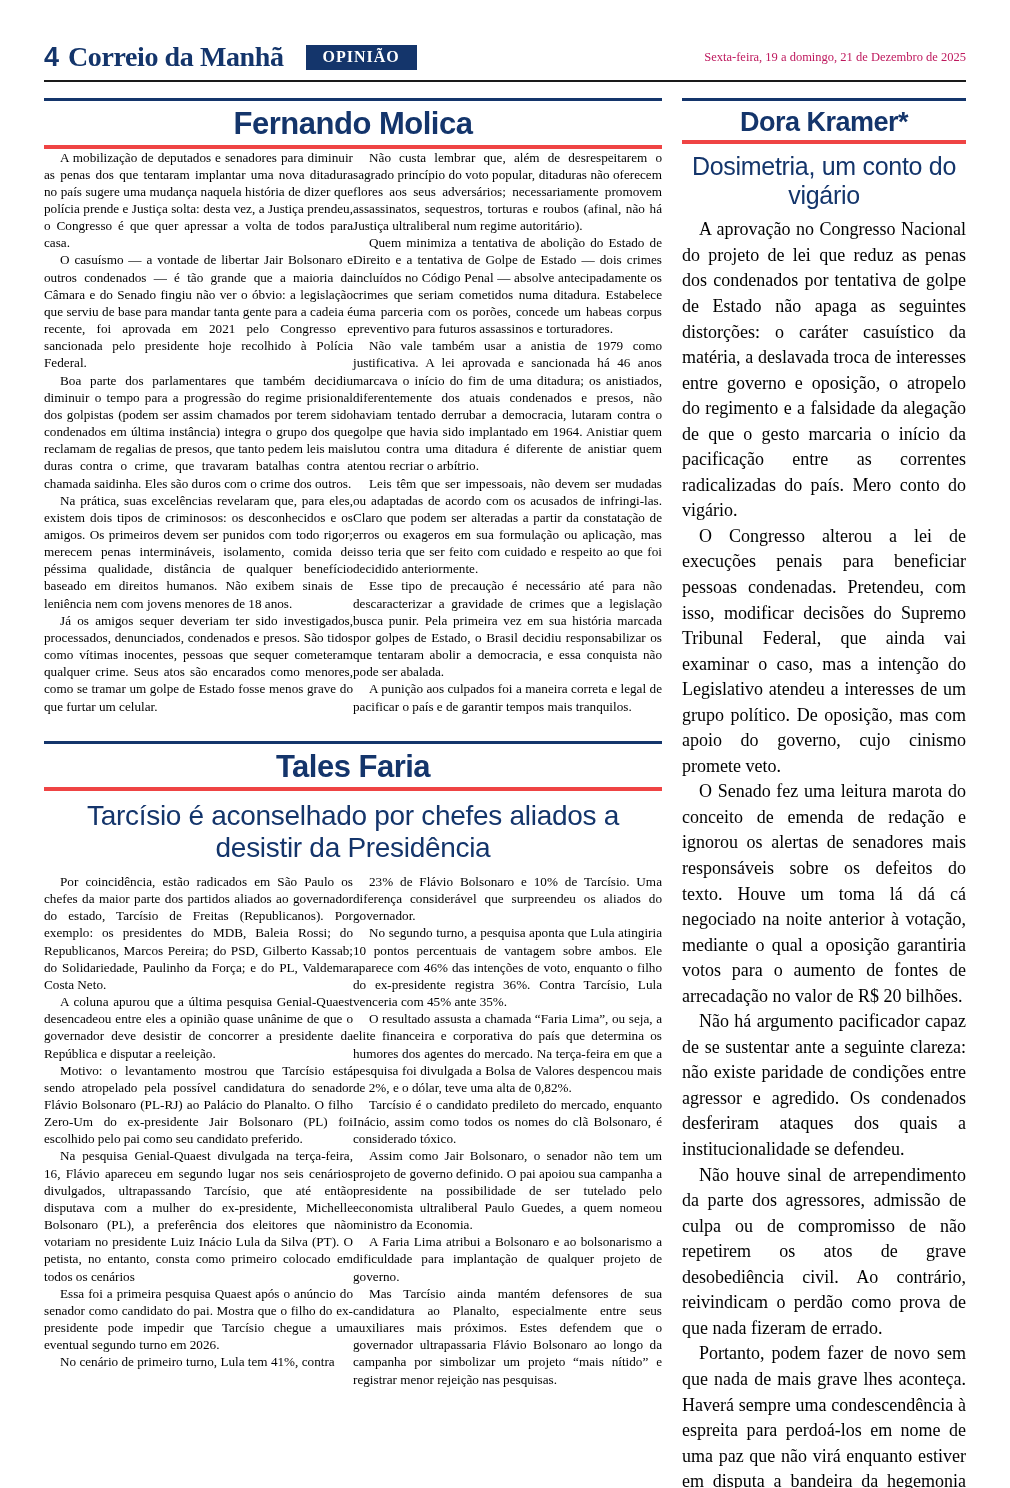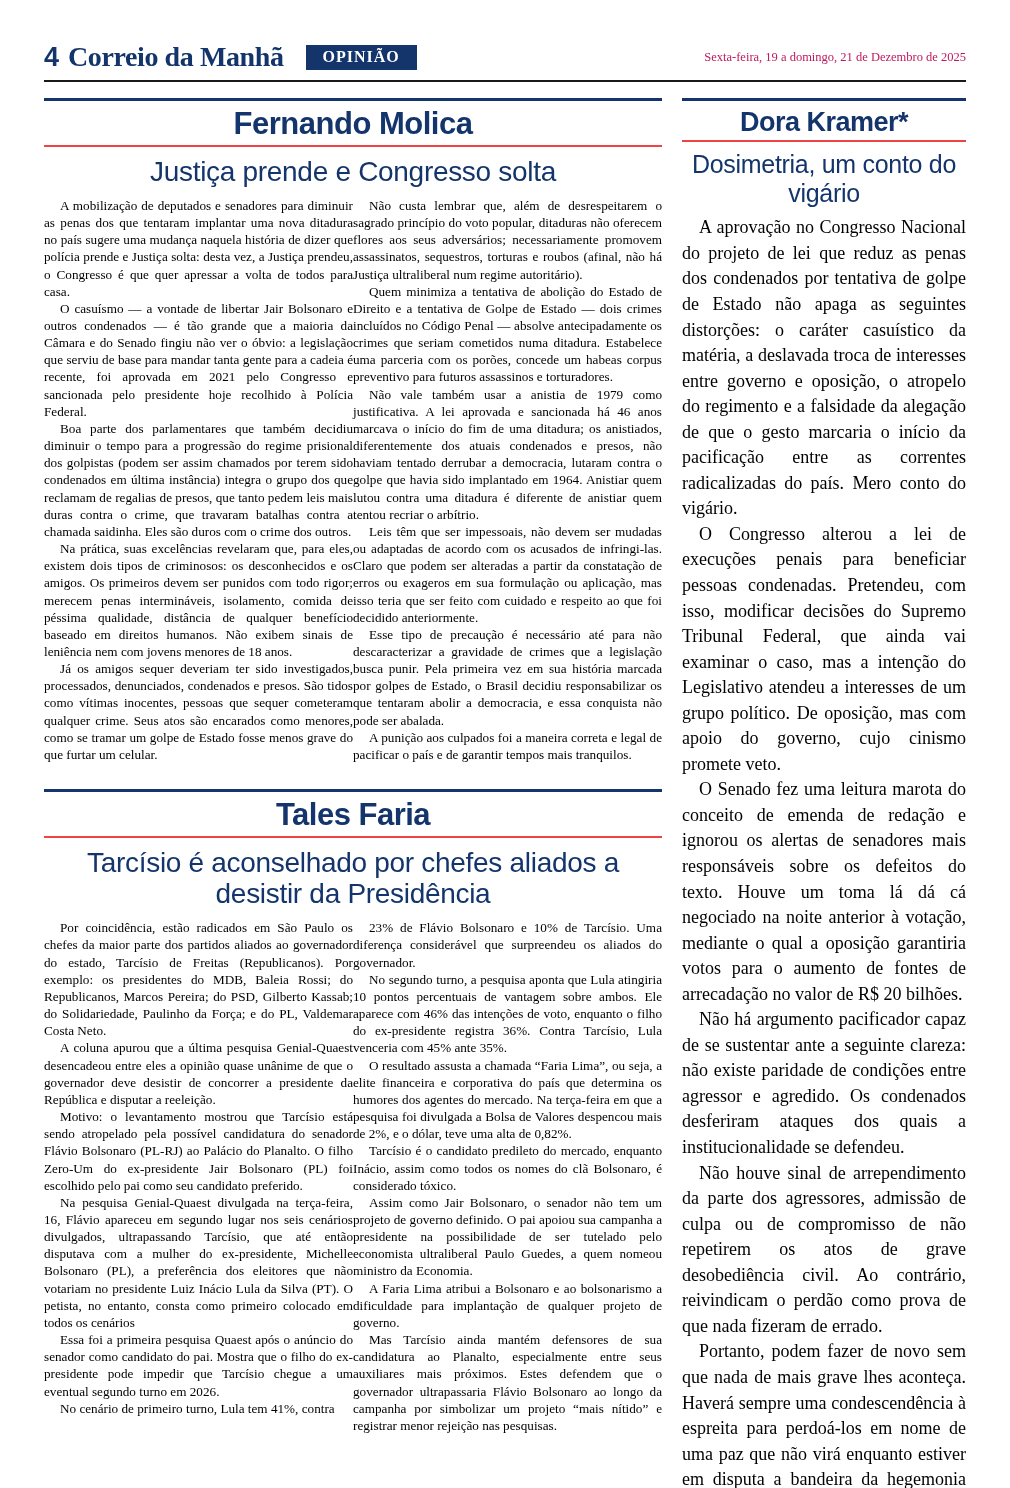--- a/index.html
+++ b/index.html
@@ -89,21 +89,21 @@
   }
   .byline {
     font-family: "Liberation Sans", sans-serif;
     font-size: 31px;
     font-weight: bold;
     text-align: center;
     color: #14356b;
     letter-spacing: -0.5px;
     line-height: 1.05;
     padding-bottom: 4px;
-    border-bottom: 2px solid #ef4444;
+    border-bottom: 4px solid #ef4444;
   }
   .byline.small {
     font-size: 27px;
   }
   .headline {
     font-family: "Liberation Sans", sans-serif;
     font-size: 28px;
     font-weight: normal;
     text-align: center;
     color: #14356b;
@@ -168,21 +168,20 @@
     <div class="issue-date">Sexta-feira, 19 a domingo, 21 de Dezembro de 2025</div>
   </div>
 
   <div class="body-grid">
 
     <div class="left-zone">
 
       <div class="article-block">
         <div class="rule-top"></div>
         <div class="byline">Fernando Molica</div>
-        <div class="headline">Justiça prende e Congresso solta</div>
         <div class="cols-2">
           <div class="col">
             <p class="art first">A mobilização de deputados e senadores para diminuir as penas dos que tentaram implantar uma nova ditadura no país sugere uma mudança naquela história de dizer que polícia prende e Justiça solta: desta vez, a Justiça prendeu, o Congresso é que quer apressar a volta de todos para casa.</p>
             <p class="art">O casuísmo — a vontade de libertar Jair Bolsonaro e outros condenados — é tão grande que a maioria da Câmara e do Senado fingiu não ver o óbvio: a legislação que serviu de base para mandar tanta gente para a cadeia é recente, foi aprovada em 2021 pelo Congresso e sancionada pelo presidente hoje recolhido à Polícia Federal.</p>
             <p class="art">Boa parte dos parlamentares que também decidiu diminuir o tempo para a progressão do regime prisional dos golpistas (podem ser assim chamados por terem sido condenados em última instância) integra o grupo dos que reclamam de regalias de presos, que tanto pedem leis mais duras contra o crime, que travaram batalhas contra a chamada saidinha. Eles são duros com o crime dos outros.</p>
             <p class="art">Na prática, suas excelências revelaram que, para eles, existem dois tipos de criminosos: os desconhecidos e os amigos. Os primeiros devem ser punidos com todo rigor; merecem penas intermináveis, isolamento, comida de péssima qualidade, distância de qualquer benefício baseado em direitos humanos. Não exibem sinais de leniência nem com jovens menores de 18 anos.</p>
             <p class="art">Já os amigos sequer deveriam ter sido investigados, processados, denunciados, condenados e presos. São tidos como vítimas inocentes, pessoas que sequer cometeram qualquer crime. Seus atos são encarados como menores, como se tramar um golpe de Estado fosse menos grave do que furtar um celular.</p>
           </div>
           <div class="col">
             <p class="art first">Não custa lembrar que, além de desrespeitarem o sagrado princípio do voto popular, ditaduras não oferecem flores aos seus adversários; necessariamente promovem assassinatos, sequestros, torturas e roubos (afinal, não há Justiça ultraliberal num regime autoritário).</p>

